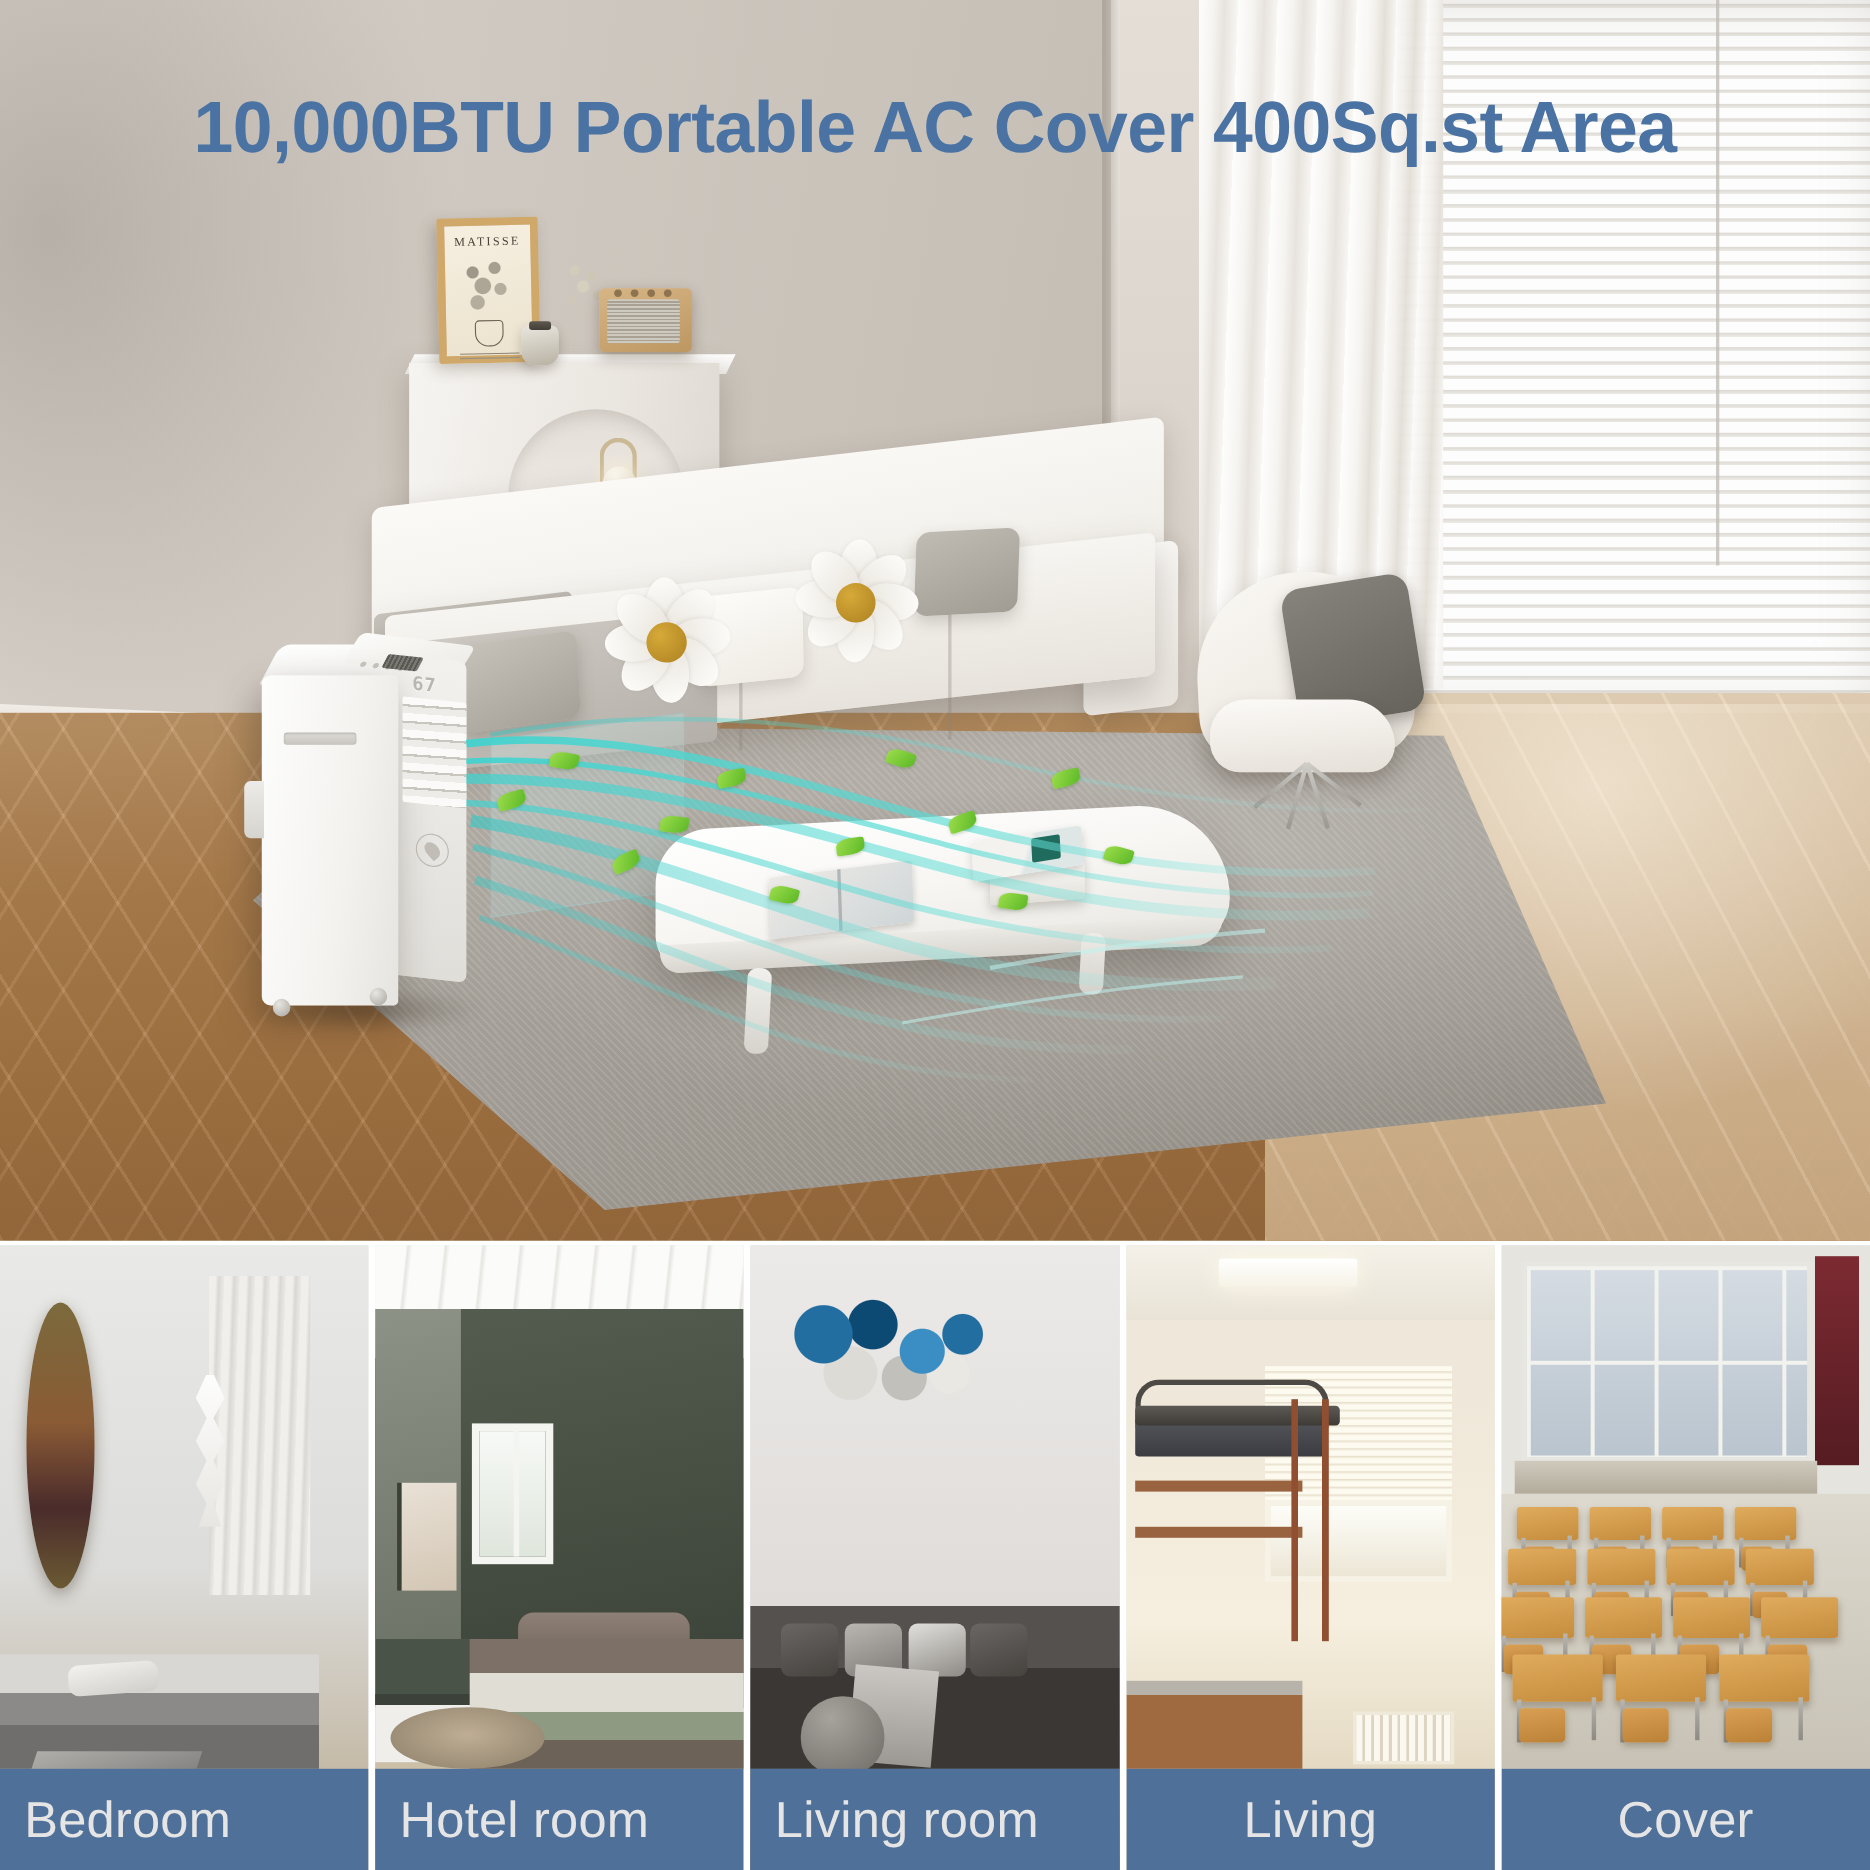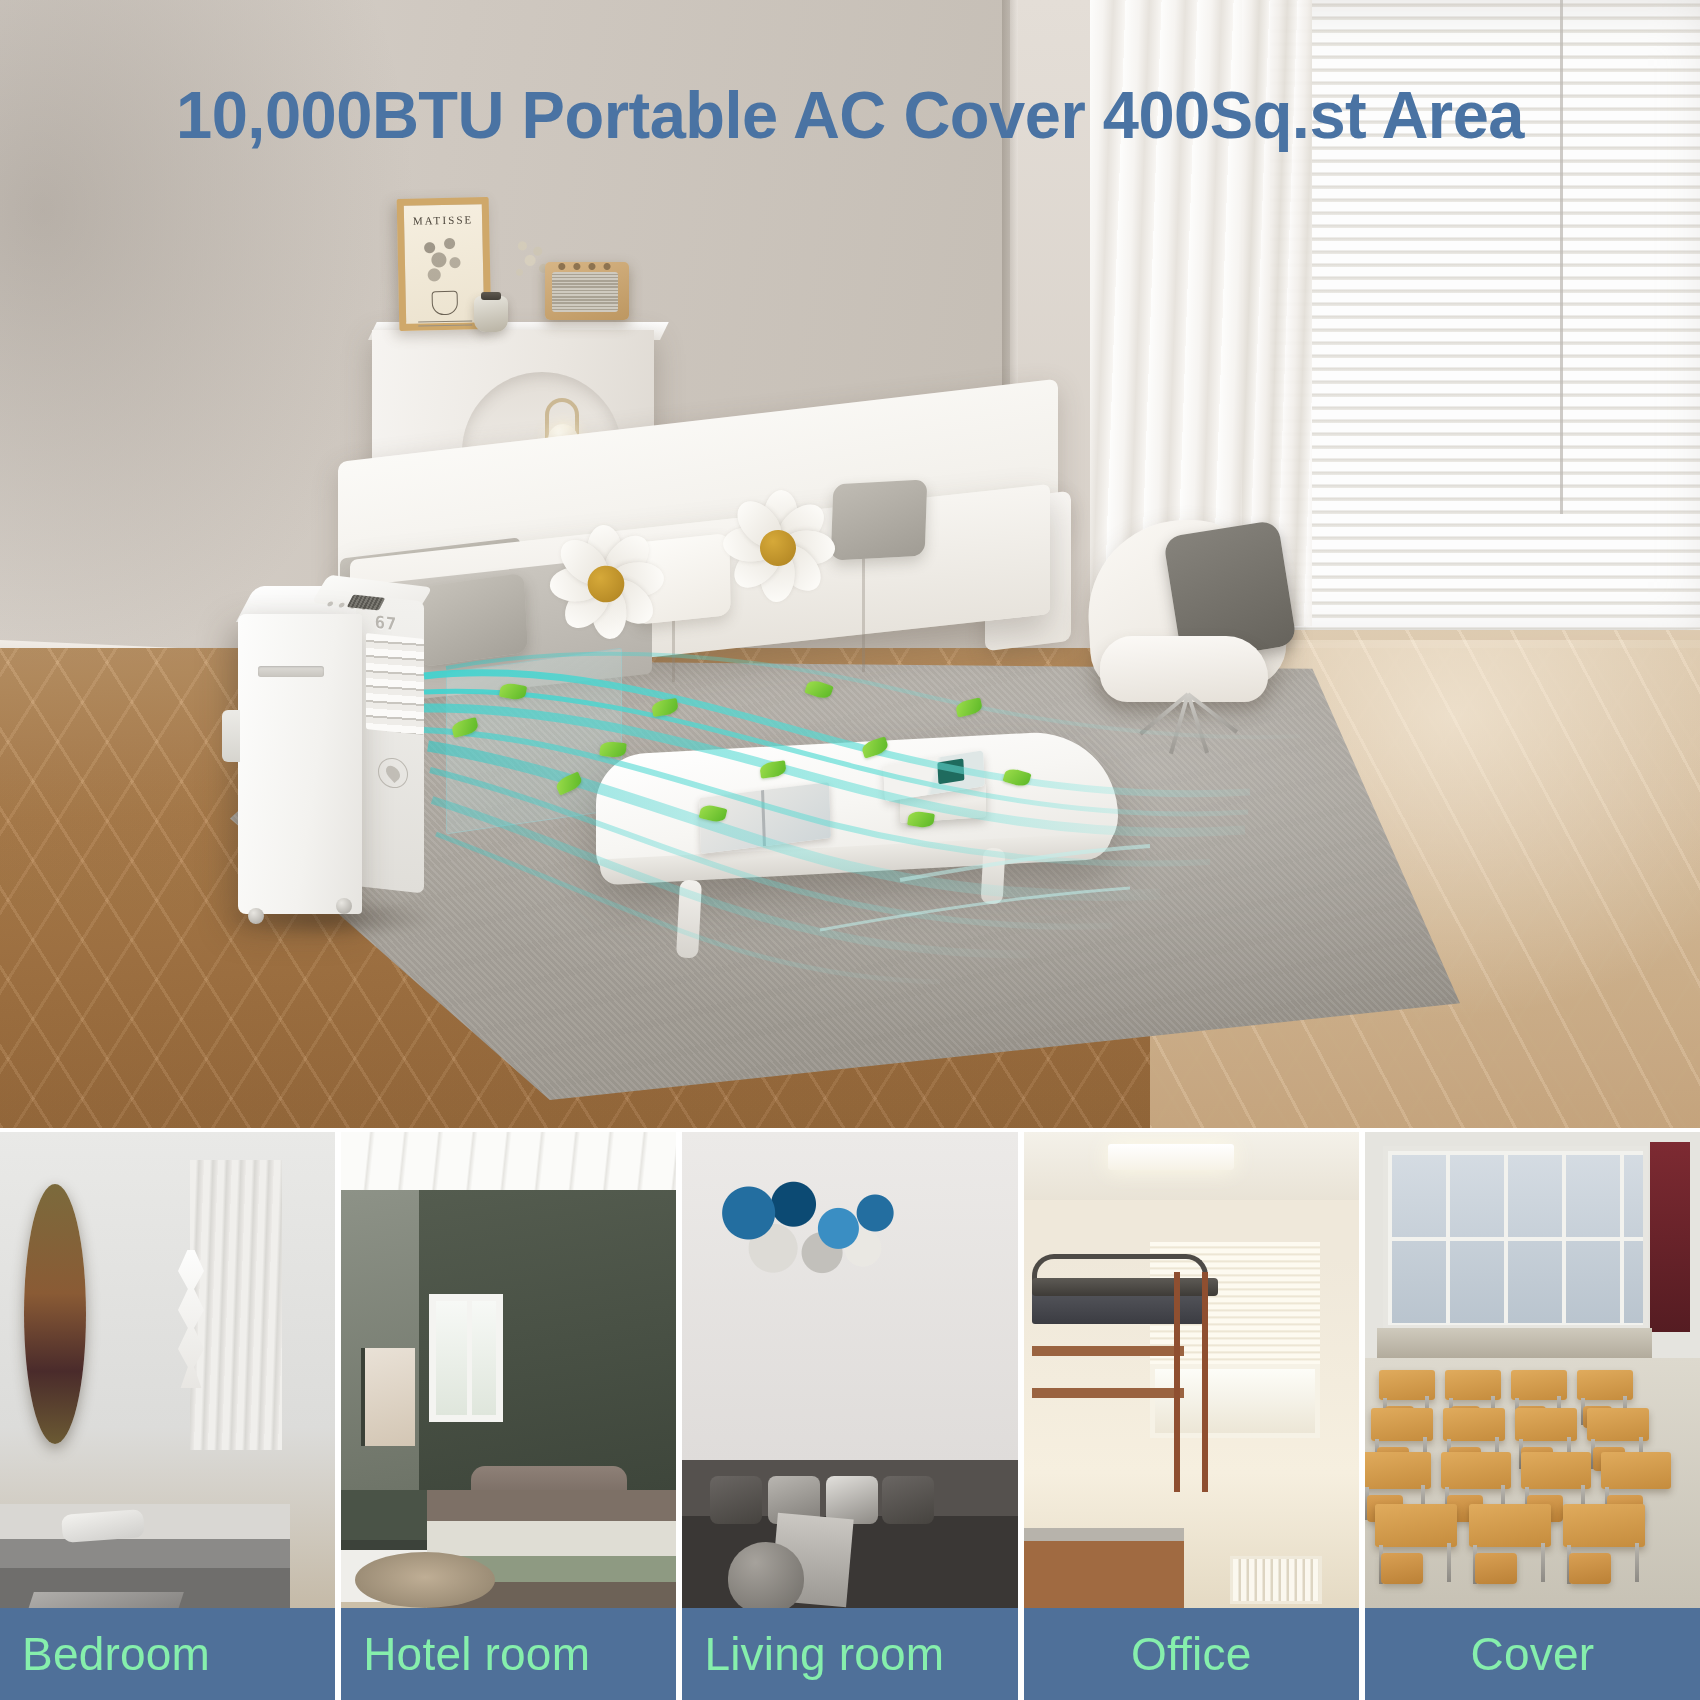--- a/index.html
+++ b/index.html
@@ -282,21 +282,21 @@
   .airflow { position:absolute; left:0; top:0; width:1700px; height:1128px; pointer-events:none; }
   .leaf { position:absolute; width:26px; height:15px; border-radius:50% 12% 50% 12%;
           background:linear-gradient(120deg,#9ede4c,#5ab726); box-shadow:0 1px 3px rgba(40,90,20,.28); }
 
   
   .thumbs { position:absolute; left:0; top:1132px; width:1700px; height:568px;
             display:flex; gap:6px; background:#ffffff; }
   .tile { position:relative; flex:1 1 0; overflow:hidden; background:#e8e8e6; }
   .tile-img { position:absolute; left:0; top:0; right:0; bottom:0; }
   .tile-label { position:absolute; left:0; right:0; bottom:0; height:92px;
-            background:#4f7099; color:#86efac; display:flex; align-items:center;
+            background:#4f7099; color:#e5e5e5; display:flex; align-items:center;
             font-size:46px; font-weight:400; letter-spacing:.2px; white-space:nowrap; }
   .lab-left  { padding-left:22px; justify-content:flex-start; }
   .lab-center{ justify-content:center; }
 
   
   .t1 { background:linear-gradient(180deg,#e9e9e7 0%,#dcdcda 52%,#b9a98e 100%); }
   .t1 .oval { position:absolute; left:24px; top:52px; width:62px; height:260px; border-radius:50%;
             background:linear-gradient(180deg,#7b6a3c,#8a5b35 42%,#4a2b2b 72%,#6b5a33 100%);
             box-shadow:0 5px 14px rgba(60,50,36,.4); }
   .t1 .lampf{ position:absolute; left:178px; top:118px; width:26px; height:150px;
@@ -657,21 +657,21 @@
       <div class="winl"></div>
       <div class="rail"></div>
       <div class="mat"></div>
       <div class="bunk"></div>
       <div class="shelf2"></div>
       <div class="shelf3"></div>
       <div class="ladder"></div>
       <div class="rad"></div>
       <div class="desk"></div>
     </div>
-    <div class="tile-label lab-center">Office</div>
+    <div class="tile-label lab-center">Living</div>
   </div>
 
 
   <div class="tile">
     <div class="tile-img t6">
       <div class="winr"></div>
       <div class="curtR"></div>
       <div class="sill"></div>
       <div class="fl"></div>
       <div id="desks">

